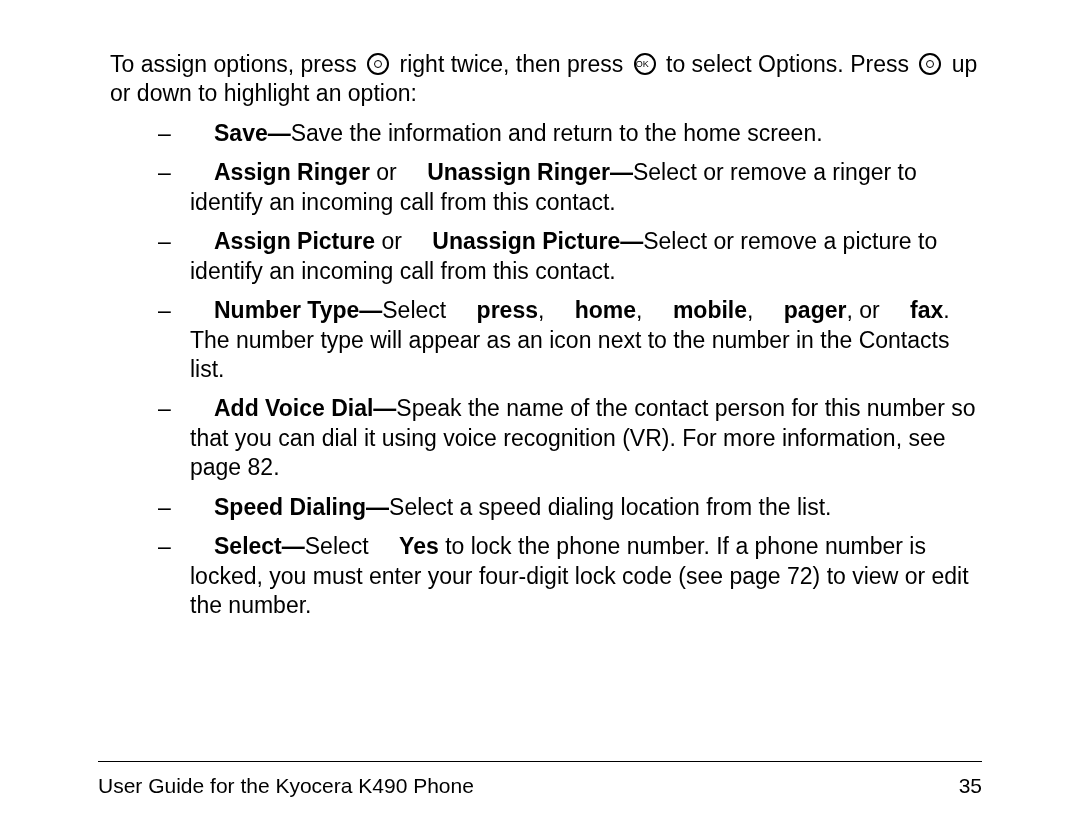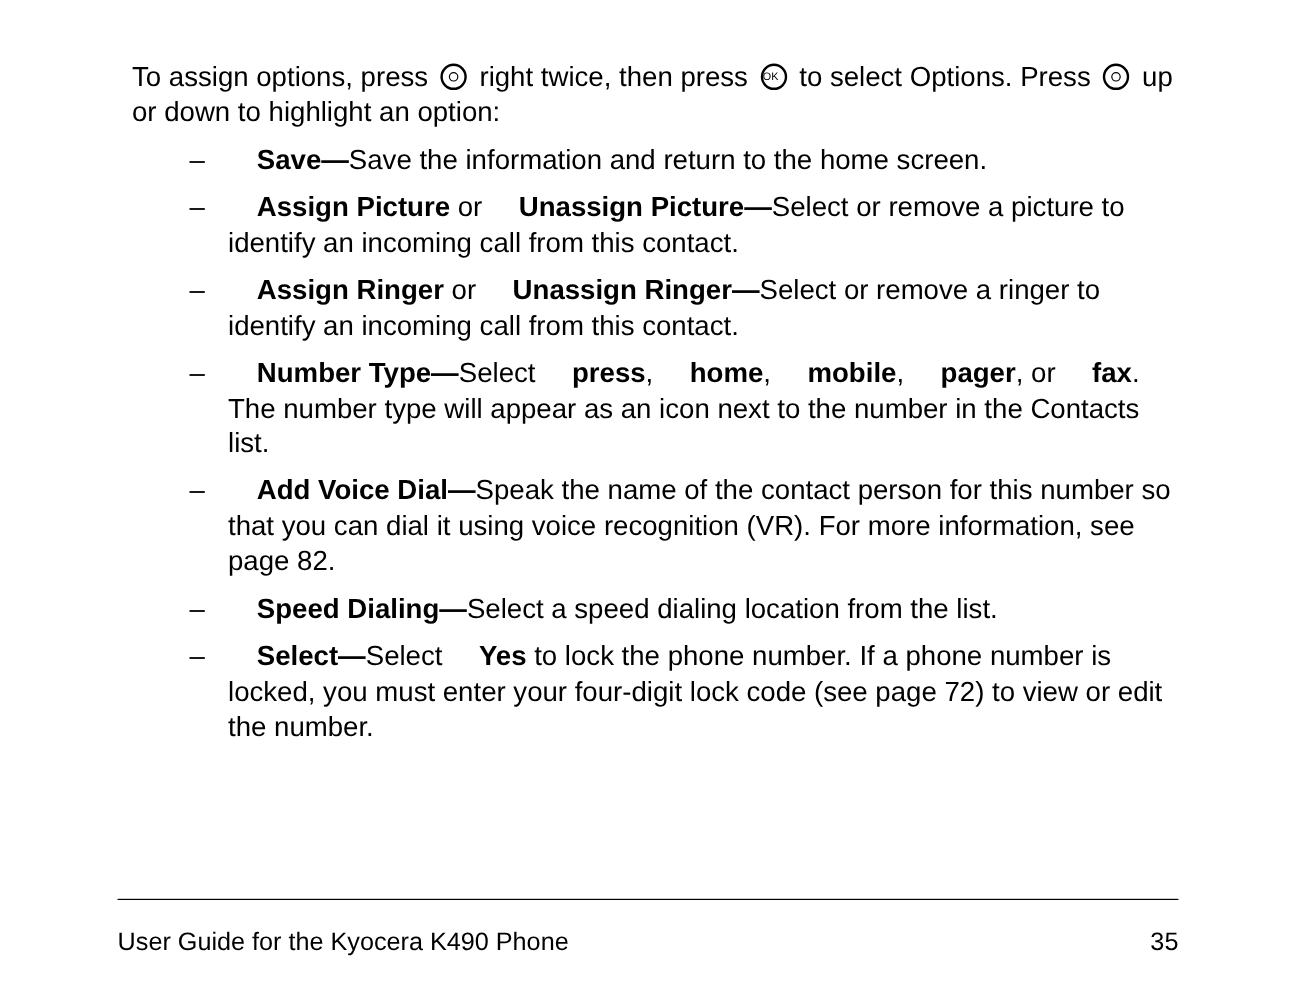--- a/index.html
+++ b/index.html
@@ -79,21 +79,21 @@
     left: 0;
     top: 0;
   }
   .b { font-weight: bold; margin-left: 24px; }
   .footer {
     position: absolute;
     left: 98px;
     right: 98px;
     bottom: 36px;
     border-top: 1px solid #000;
-    padding-top: 24px;
+    padding-top: 12px;
     font-size: 21px;
     display: flex;
     justify-content: space-between;
     text-align: right;
   }
 </style>
 </head>
 <body>
 
 <div class="page">
@@ -110,25 +110,25 @@
     <span> up or down to highlight an option:</span>
   </p>
 
   <ul class="options">
 
     <li>
       <span class="b">Save—</span><span>Save the information and return to the home screen.</span>
     </li>
 
     <li>
-      <span class="b">Assign Picture</span><span> or </span><span class="b">Unassign Picture—</span><span>Select or remove a picture to identify an incoming call from this contact.</span>
+      <span class="b">Assign Ringer</span><span> or </span><span class="b">Unassign Ringer—</span><span>Select or remove a ringer to identify an incoming call from this contact.</span>
     </li>
 
     <li>
-      <span class="b">Assign Ringer</span><span> or </span><span class="b">Unassign Ringer—</span><span>Select or remove a ringer to identify an incoming call from this contact.</span>
+      <span class="b">Assign Picture</span><span> or </span><span class="b">Unassign Picture—</span><span>Select or remove a picture to identify an incoming call from this contact.</span>
     </li>
 
     <li>
       <span class="b">Number Type—</span><span>Select </span><span class="b">press</span><span>, </span><span class="b">home</span><span>, </span><span class="b">mobile</span><span>, </span><span class="b">pager</span><span>, or </span><span class="b">fax</span><span>. The number type will appear as an icon next to the number in the Contacts list.</span>
     </li>
 
     <li>
       <span class="b">Add Voice Dial—</span><span>Speak the name of the contact person for this number so that you can dial it using voice recognition (VR). For more information, see page 82.</span>
     </li>
 

